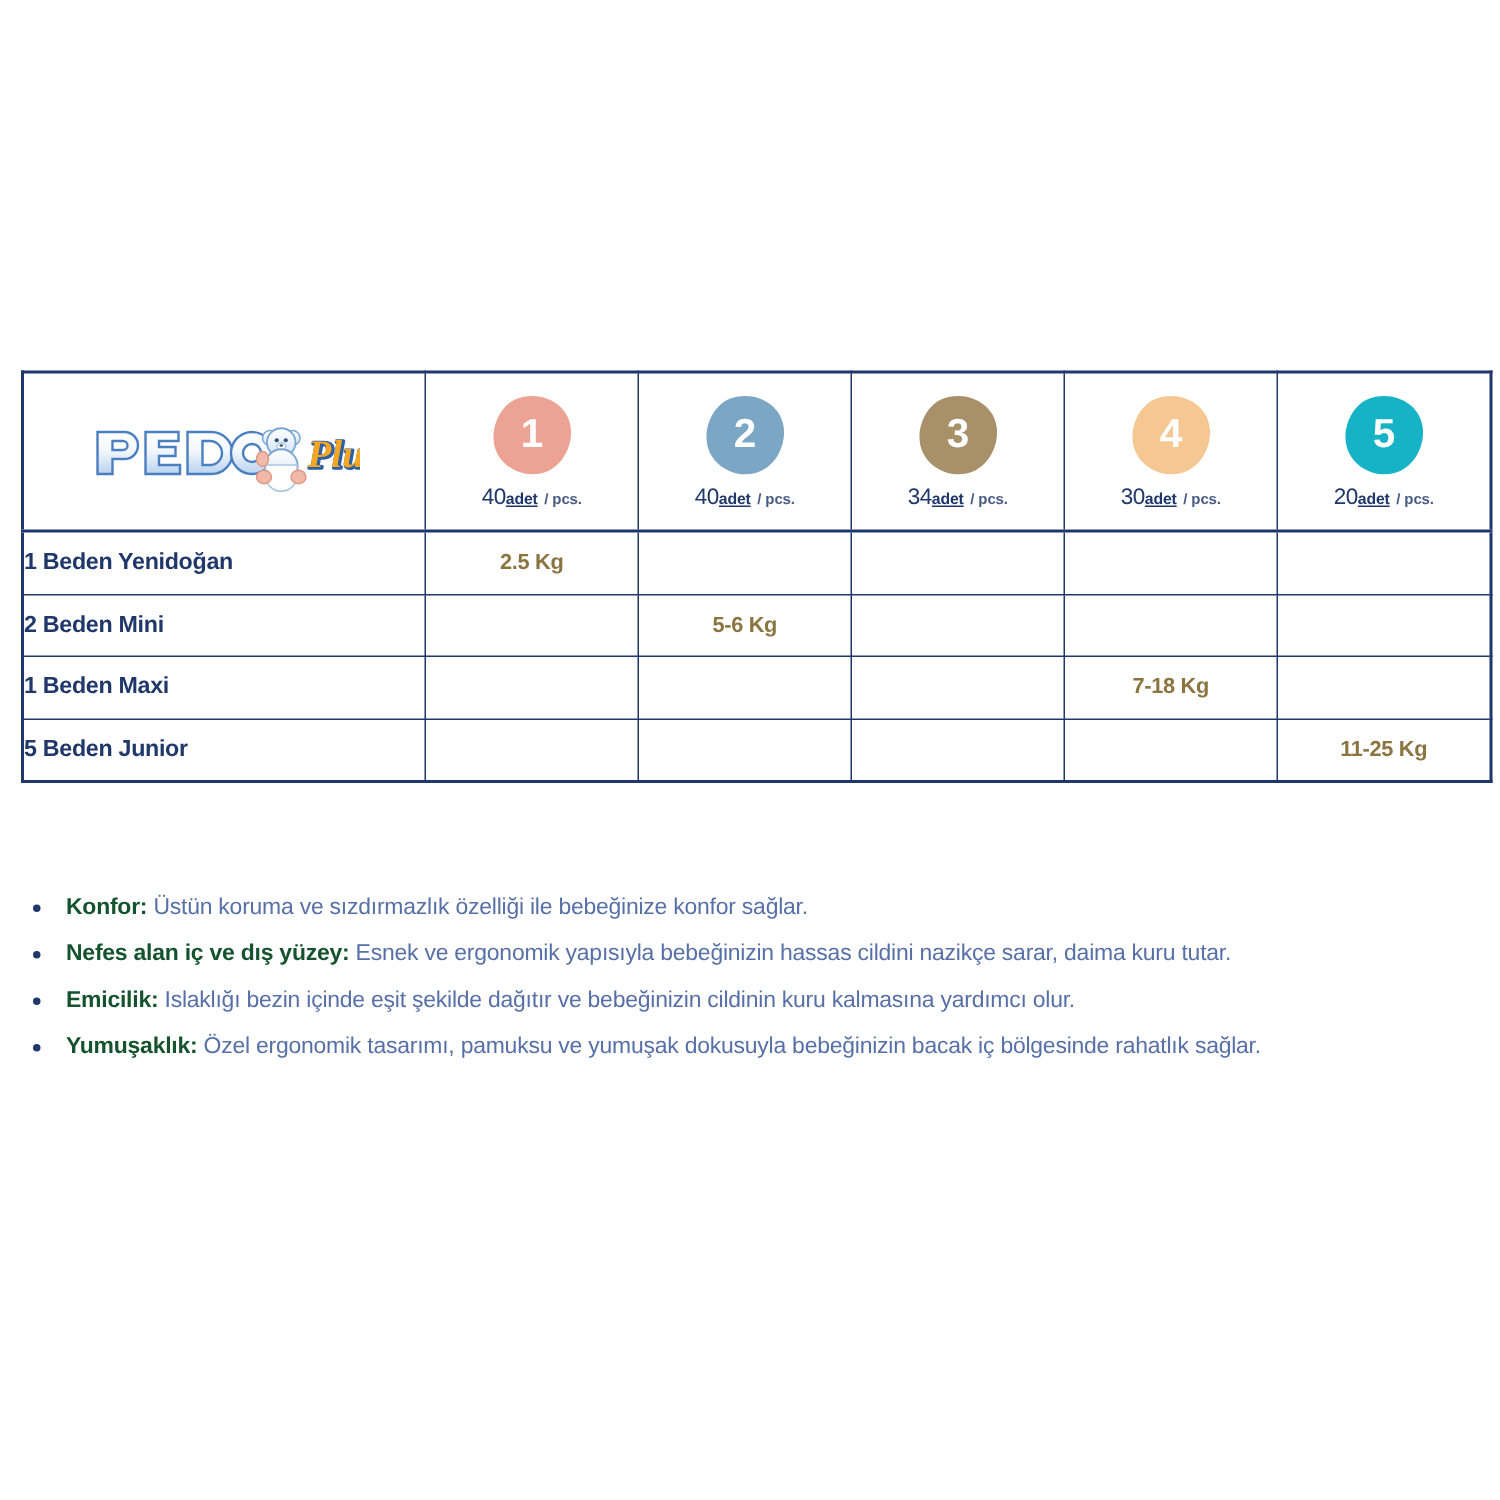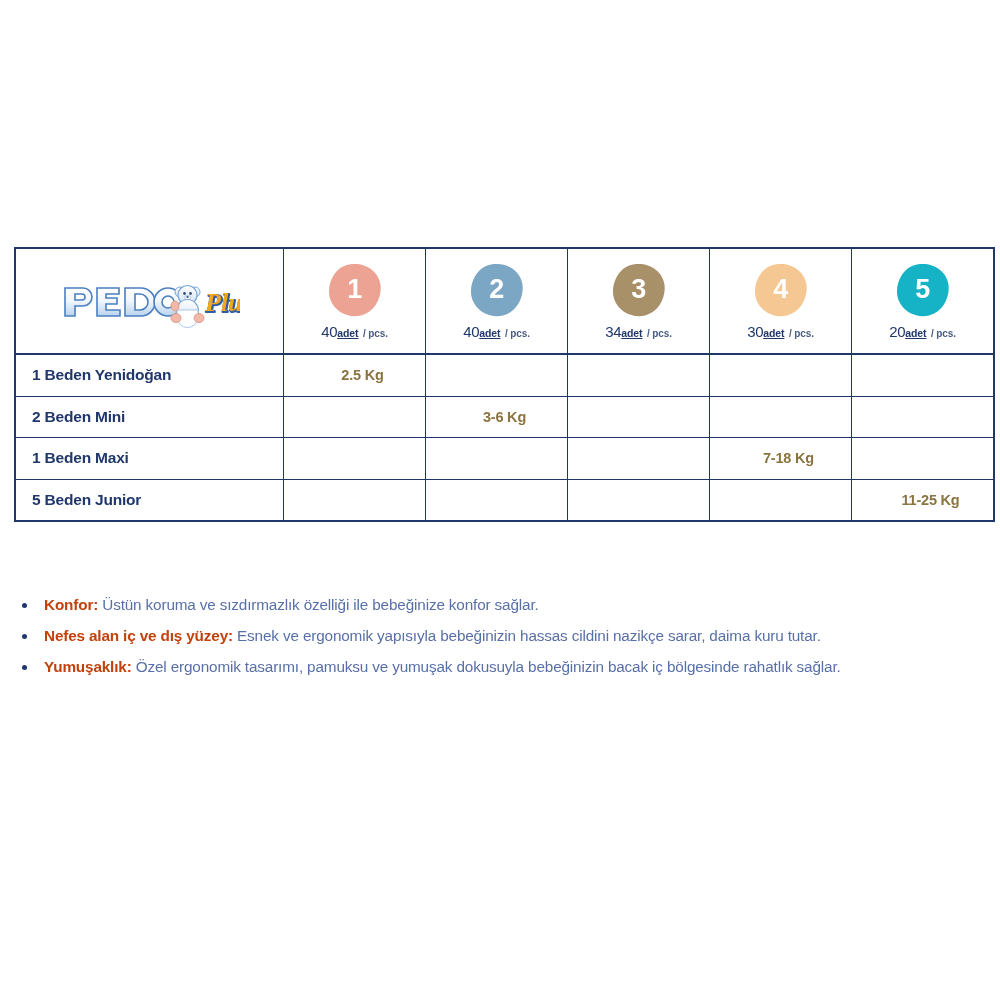--- a/index.html
+++ b/index.html
@@ -34,21 +34,20 @@
     border: 1px solid #20376b;
     padding: 0;
     vertical-align: middle;
   }
   .size-table tr.header-row td {
     height: 104px;
     border-bottom: 2px solid #20376b;
   }
   .size-table tr.body-row td {
     height: 40.5px;
-    padding-left: 16px;
   }
   .col-label { width: 267px; }
   .col-size  { width: 141px; }
 
   
   .logo-cell { text-align: center; }
   .logo-wrap {
     position: relative;
     width: 180px;
     height: 58px;
@@ -148,21 +147,21 @@
   .bullet {
     position: absolute;
     left: 8px;
     top: 8px;
     width: 5px;
     height: 5px;
     border-radius: 50%;
     background: #20376b;
   }
   .feature-label {
-    color: #c2410c;
+    color: #14532d;
     font-weight: bold;
   }
   .feature-text { color: #5870a8; }
 </style>
 </head>
 <body>
 
 <div class="page">
 
   <table class="size-table">
@@ -297,21 +296,21 @@
         <td class="col-size cell-value">2.5 Kg</td>
         <td class="col-size cell-value"></td>
         <td class="col-size cell-value"></td>
         <td class="col-size cell-value"></td>
         <td class="col-size cell-value"></td>
       </tr>
 
       <tr class="body-row">
         <td class="col-label row-label">2 Beden Mini</td>
         <td class="col-size cell-value"></td>
-        <td class="col-size cell-value">3-6 Kg</td>
+        <td class="col-size cell-value">5-6 Kg</td>
         <td class="col-size cell-value"></td>
         <td class="col-size cell-value"></td>
         <td class="col-size cell-value"></td>
       </tr>
 
 
       <tr class="body-row">
         <td class="col-label row-label">1 Beden Maxi</td>
         <td class="col-size cell-value"></td>
         <td class="col-size cell-value"></td>
@@ -336,20 +335,23 @@
 
     <div class="feature-item">
       <span class="bullet"></span><span class="feature-label">Konfor:</span><span class="feature-text"> Üstün koruma ve sızdırmazlık özelliği ile bebeğinize konfor sağlar.</span>
     </div>
 
     <div class="feature-item">
       <span class="bullet"></span><span class="feature-label">Nefes alan iç ve dış yüzey:</span><span class="feature-text"> Esnek ve ergonomik yapısıyla bebeğinizin hassas cildini nazikçe sarar, daima kuru tutar.</span>
     </div>
 
 
+    <div class="feature-item">
+      <span class="bullet"></span><span class="feature-label">Emicilik:</span><span class="feature-text"> Islaklığı bezin içinde eşit şekilde dağıtır ve bebeğinizin cildinin kuru kalmasına yardımcı olur.</span>
+    </div>
 
     <div class="feature-item">
       <span class="bullet"></span><span class="feature-label">Yumuşaklık:</span><span class="feature-text"> Özel ergonomik tasarımı, pamuksu ve yumuşak dokusuyla bebeğinizin bacak iç bölgesinde rahatlık sağlar.</span>
     </div>
 
   </div>
 
 </div>
 
 </body></html>

